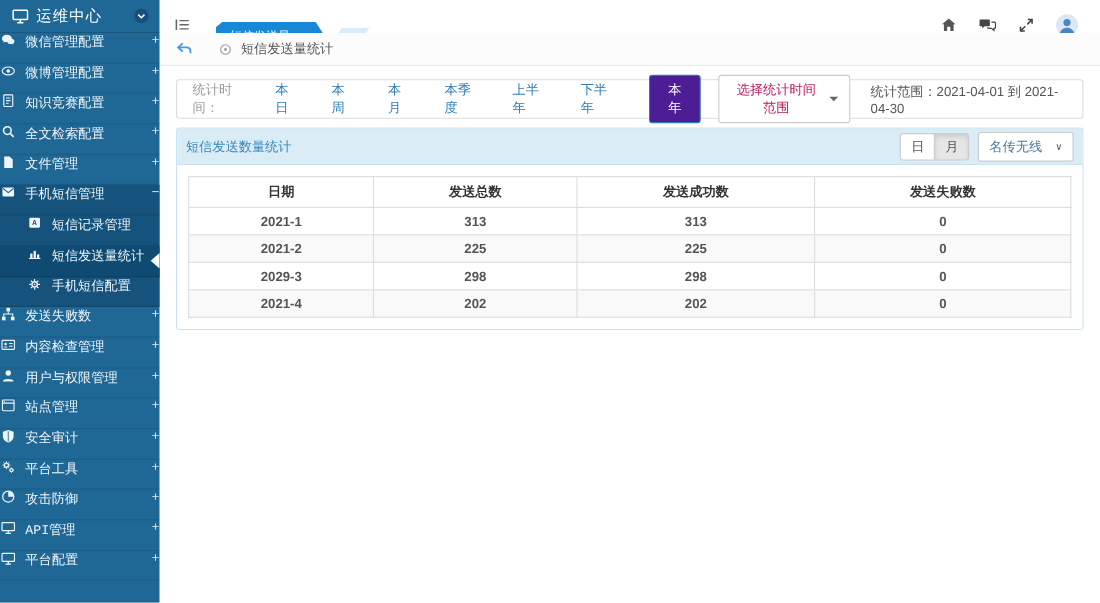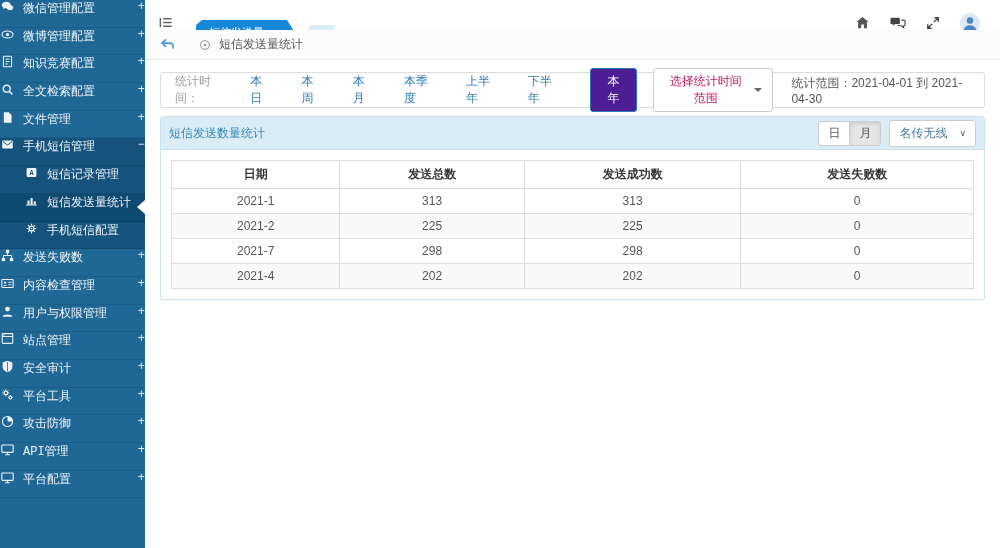--- a/index.html
+++ b/index.html
@@ -75,29 +75,44 @@
     background:#fff; color:#555; cursor:pointer; }
   .btn-group .unit-btn:first-child { border-radius:3px 0 0 3px; }
   .btn-group .unit-btn:last-child { border-radius:0 3px 3px 0; margin-left:-1px; }
   .btn-group .unit-btn.active { background:#e6e6e6; box-shadow:inset 0 2px 4px rgba(0,0,0,.12); }
   .provider-select { font-size:12px; border:1px solid #ccc; border-radius:3px;
     background:#fff; color:#44789f; padding:4px 9px; display:flex; align-items:center;
     gap:12px; cursor:pointer; }
   .chevron-sm { font-size:9px; color:#555; }
   .panel-body { padding:10px; background:#fff; }
   table { width:100%; border-collapse:collapse; }
-  th, td { border:1px solid #ddd; font-size:12px; padding:5px 8px; text-align:center; }
+  th, td { border:1px solid #ddd; font-size:12px; padding:5px 8px; text-align:center;font-weight:bold; }
   th { color:#333; font-weight:bold; background:#fff; }
   td { color:#555; }
   tbody tr:nth-child(even) { background:#f9f9f9; }
 </style>
 </head>
 <body>
 
 <div class="sidebar">
+  <div class="sidebar-header">
+    <span class="hdr-icon">
+      <svg width="15" height="15" viewBox="0 0 16 16">
+          <rect x="1" y="2.5" width="14" height="9" rx="1" fill="none" stroke="#fff" stroke-width="1.5"></rect>
+          <path d="M5 14.5h6M8 11.5v3" stroke="#fff" stroke-width="1.5"></path>
+        </svg>
+    </span>
+    <span class="sidebar-title">运维中心</span>
+    <span class="hdr-icon">
+      <svg width="15" height="15" viewBox="0 0 16 16">
+          <circle cx="8" cy="8" r="7" fill="#184e77"></circle>
+          <path d="M5 6.7l3 3 3-3" fill="none" stroke="#fff" stroke-width="1.5"></path>
+        </svg>
+    </span>
+  </div>
 
   <div class="menu-item">
     <span class="mi-icon">
         <svg width="13" height="13" viewBox="0 0 16 16">
           <path d="M6.5 2C3.5 2 1 3.8 1 6.2c0 1.4.8 2.6 2.1 3.4L2.6 11l2-1c.6.1 1.2.2 1.9.2 3 0 5.5-1.9 5.5-4.2S9.5 2 6.5 2z" fill="currentColor"></path>
           <path d="M10.9 6.1c2.3.2 4.1 1.5 4.1 3.2 0 .9-.6 1.8-1.5 2.4l.4 1.3-1.6-.8c-.4.1-.9.2-1.4.2-1.7 0-3.2-.8-3.9-1.9z" fill="currentColor"></path>
         </svg>
       </span>
     <span class="mi-label">微信管理配置</span>
     <span class="expand">+</span>
@@ -394,21 +409,21 @@
             <td>313</td>
             <td>0</td>
           </tr>
           <tr>
             <td>2021-2</td>
             <td>225</td>
             <td>225</td>
             <td>0</td>
           </tr>
           <tr>
-            <td>2021-7</td>
+            <td>2029-3</td>
             <td>298</td>
             <td>298</td>
             <td>0</td>
           </tr>
           <tr>
             <td>2021-4</td>
             <td>202</td>
             <td>202</td>
             <td>0</td>
           </tr>

